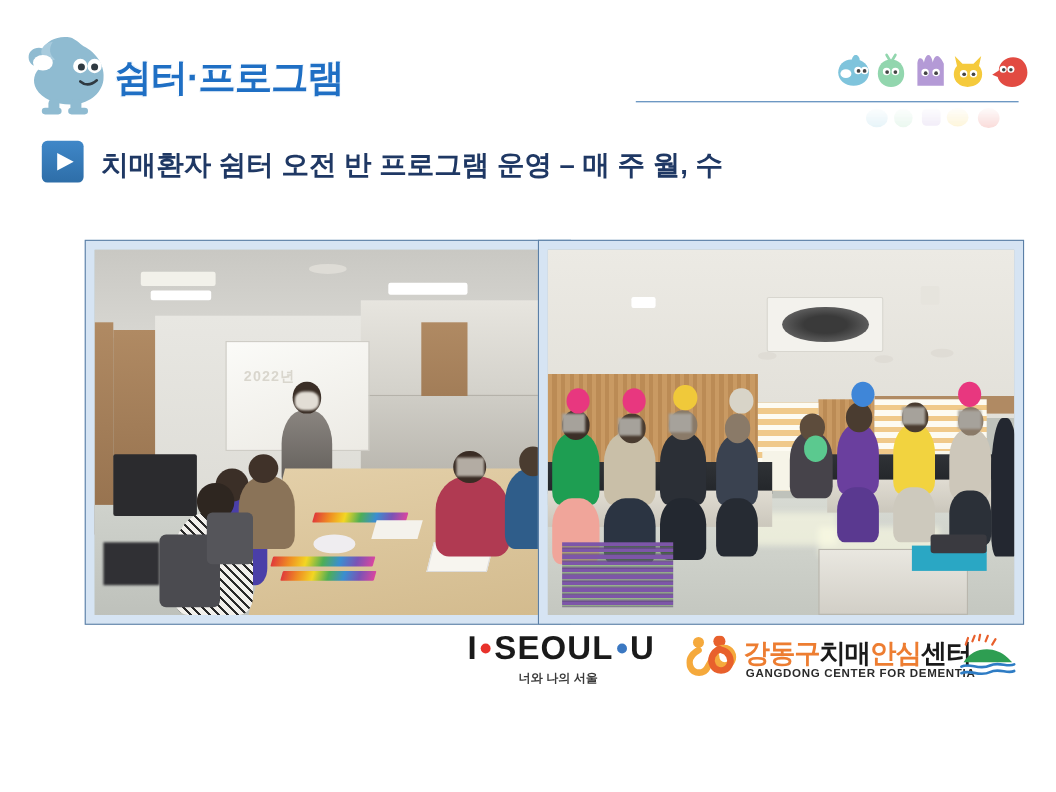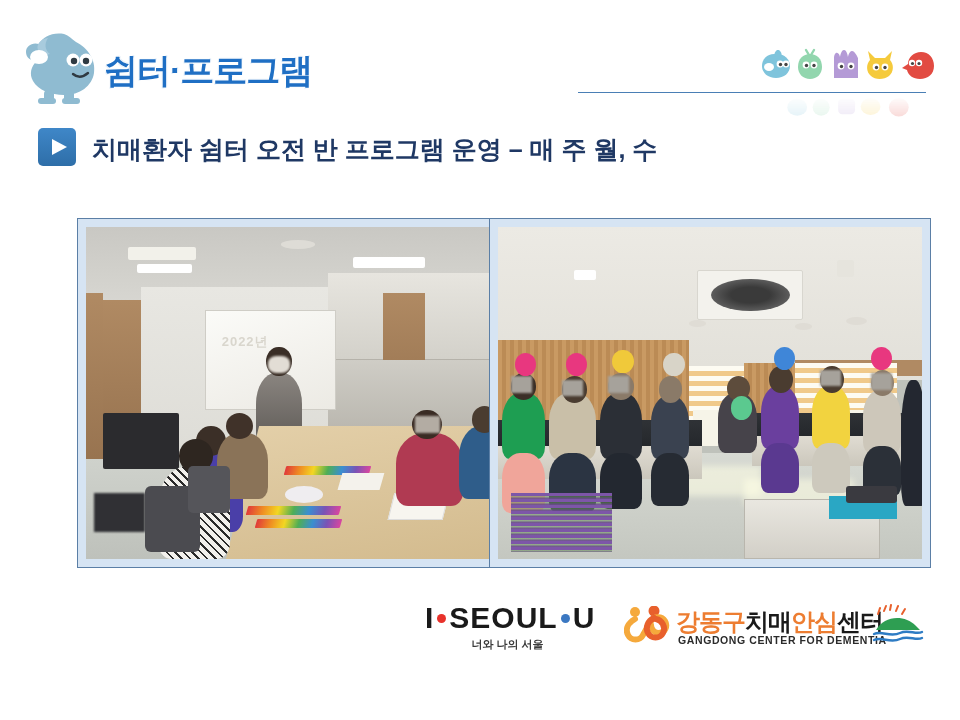--- a/index.html
+++ b/index.html
@@ -117,21 +117,21 @@
   .rp-floor { position:absolute; left:0; top:68%; width:100%; height:32%;
       background: linear-gradient(180deg,#d7dad3 0%, #c4c7c0 100%); }
   .rp-mats { position:absolute; left:3%; top:80%; width:24%; height:18%;
       background: repeating-linear-gradient(180deg,#7d56a8 0px,#7d56a8 3px,#6a47 3px,#6a4790 6px); }
   .rp-desk { position:absolute; left:58%; top:82%; width:32%; height:18%;
       background: linear-gradient(180deg,#e9e7e0 0%,#d2cfc7 100%); border:1px solid #b9b6ad; }
   .ball { position:absolute; border-radius:50%; }
   .sunpatch { position:absolute; background: rgba(255,255,230,0.55); filter: blur(3px); }
 
   
-  .footer { position:absolute; left:0; top:592px; width:812px; height:70px; }
+  .footer { position:absolute; left:0; top:564px; width:812px; height:70px; }
 
   .seoul-logo { position:absolute; left:425px; top:10px; width:165px; height:52px; }
   .seoul-main {
     font-size: 30px; font-weight: bold; color:#1a1a1a;
     letter-spacing: 1px; white-space: nowrap; line-height: 32px;
   }
   .seoul-dot { display:inline-block; width:9px; height:9px; border-radius:50%; vertical-align: 5px; margin:0 3px; }
   .dot-red { background:#e8322b; }
   .dot-blue { background:#3b78c2; }
   .seoul-sub { font-size:11px; color:#3a3a3a; text-align:center; margin-top:3px; font-weight:bold; }

